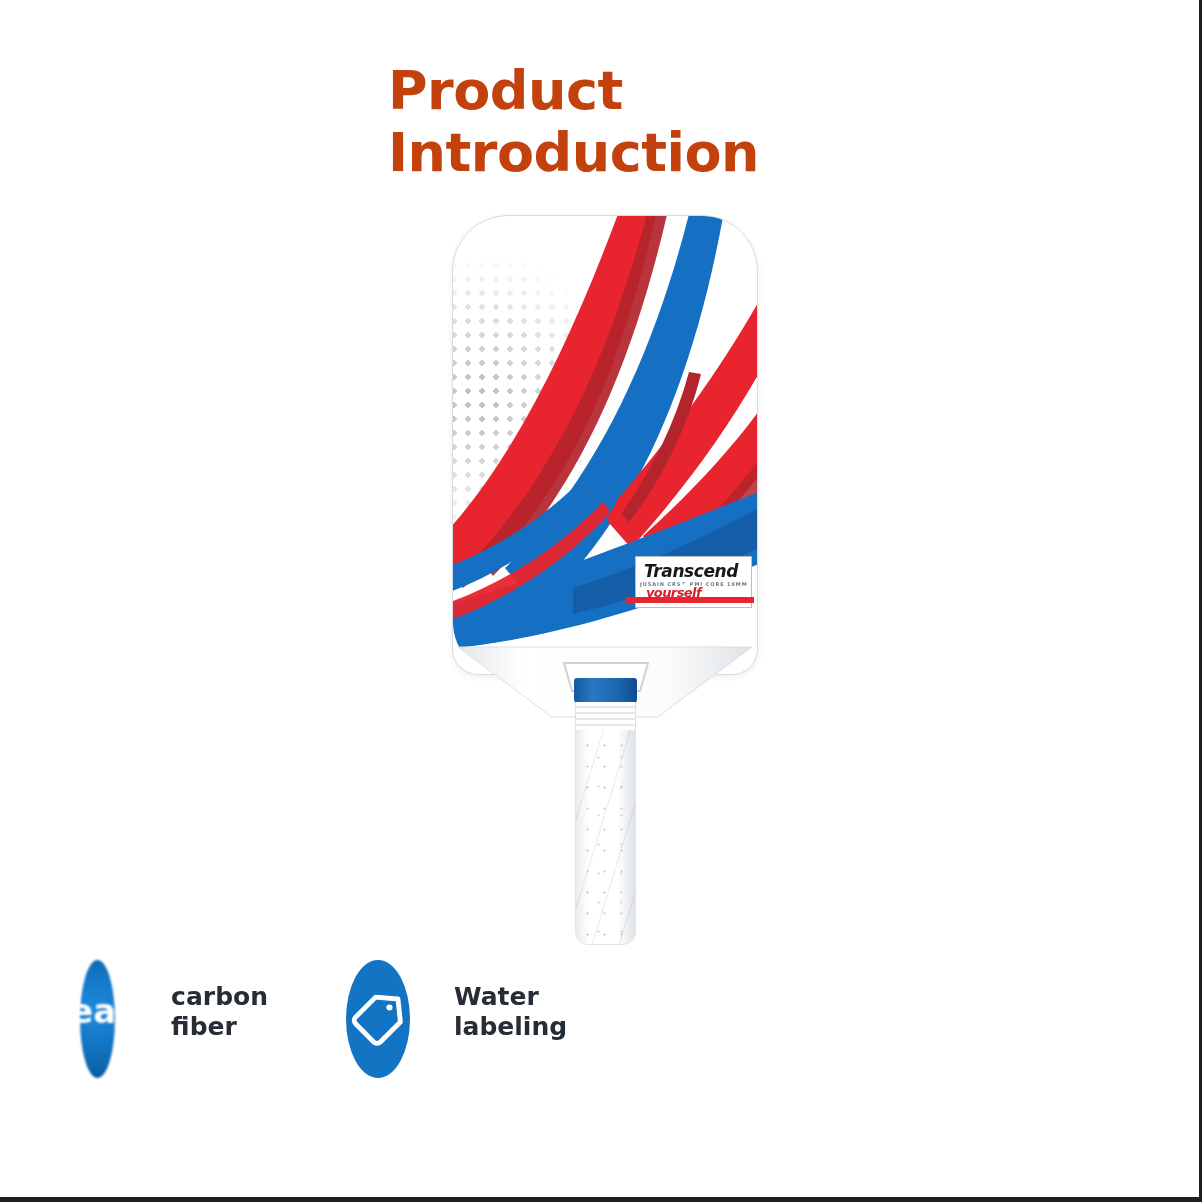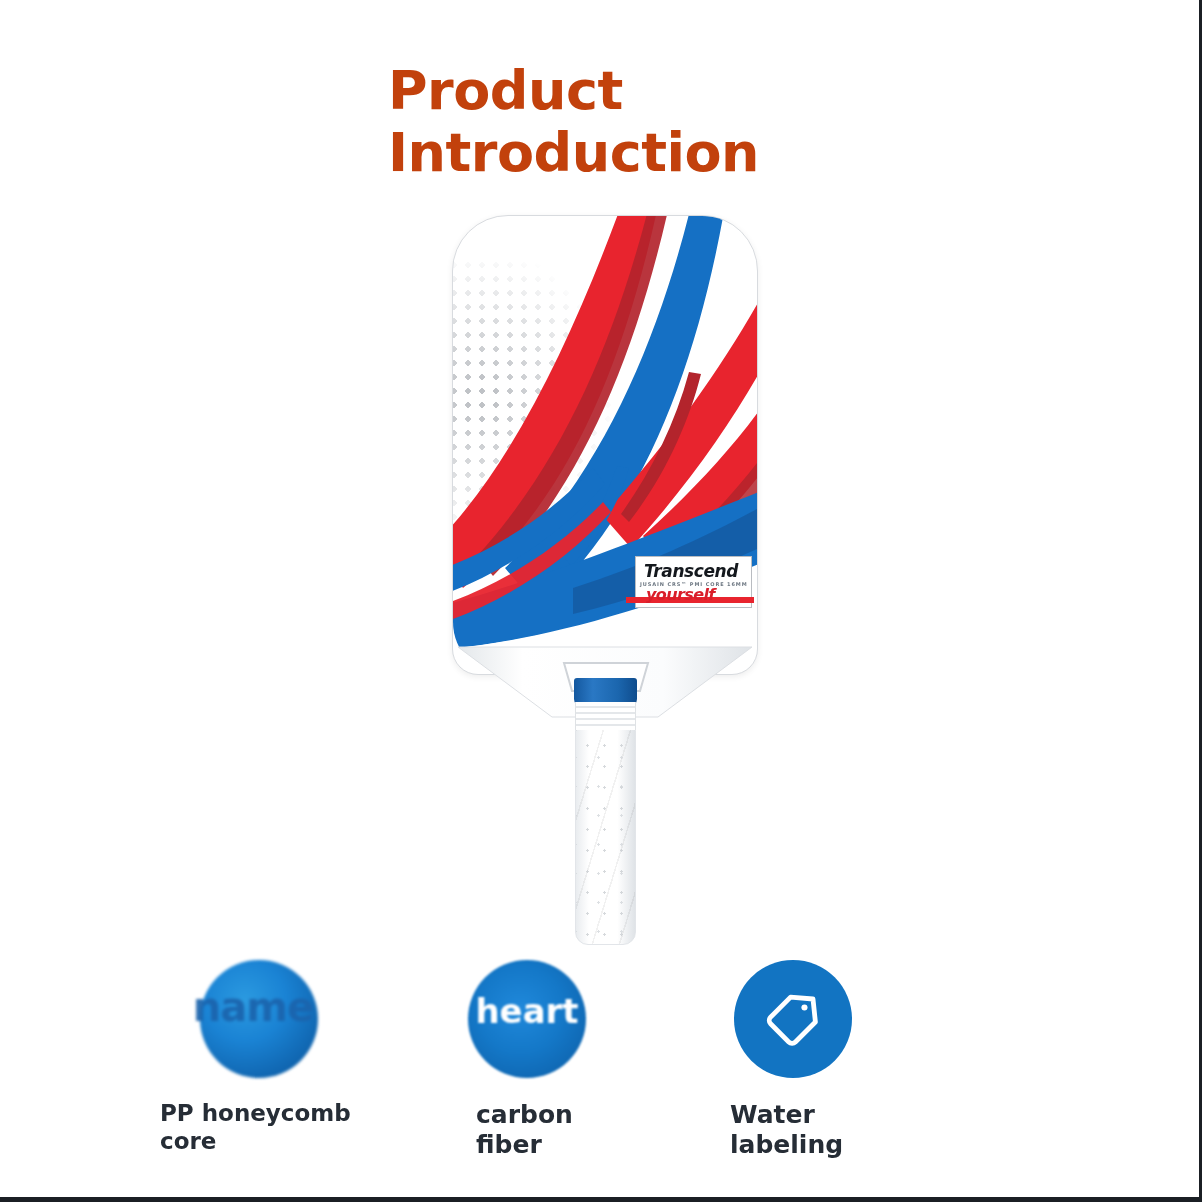--- a/index.html
+++ b/index.html
@@ -112,21 +112,21 @@
     width: 112px;
     font-size: 5px;
     font-weight: 700;
     letter-spacing: .9px;
     color: #6d7782;
     white-space: nowrap;
   }
   .logo-yourself {
     position: absolute;
     left: 10px; top: 28px;
-    font-size: 16px;
+    font-size: 13px;
     font-weight: 800;
     font-style: italic;
     color: #d91e2a;
     letter-spacing: -0.6px;
   }
   .logo-bar {
     position: absolute;
     left: -10px; top: 40px;
     width: 128px; height: 6px;
     background: #e8242e;
@@ -183,21 +183,21 @@
   
   .features {
     position: absolute;
     left: 0; top: 960px;
     width: 1202px;
     display: flex;
   }
   .feature {
     width: 236px;
     display: flex;
-    flex-direction: column;
+    flex-direction: row;
     align-items: flex-start;
   }
   .f0 { margin-left: 152px; }
   .f1 { margin-left: 32px; }
   .f2 { margin-left: 32px; }
   .f3 { margin-left: 30px; }
 
   .circle {
     position: relative;
     width: 118px;
@@ -321,27 +321,20 @@
 
     <div class="collar"></div>
     <div class="ferrule"></div>
     <div class="grip">
       <div class="grip-specks"></div>
     </div>
   </div>
 
   <div class="features">
 
-    <div class="feature f0">
-      <div class="circle blurry">
-        <span class="glitch-text">name</span>
-      </div>
-      <div class="f-label">PP honeycomb
-core</div>
-    </div>
 
 
     <div class="feature f2">
       <div class="circle blurry2">
         <span class="glitch-text white">heart</span>
       </div>
       <div class="f-label">carbon
 fiber</div>
     </div>
 

